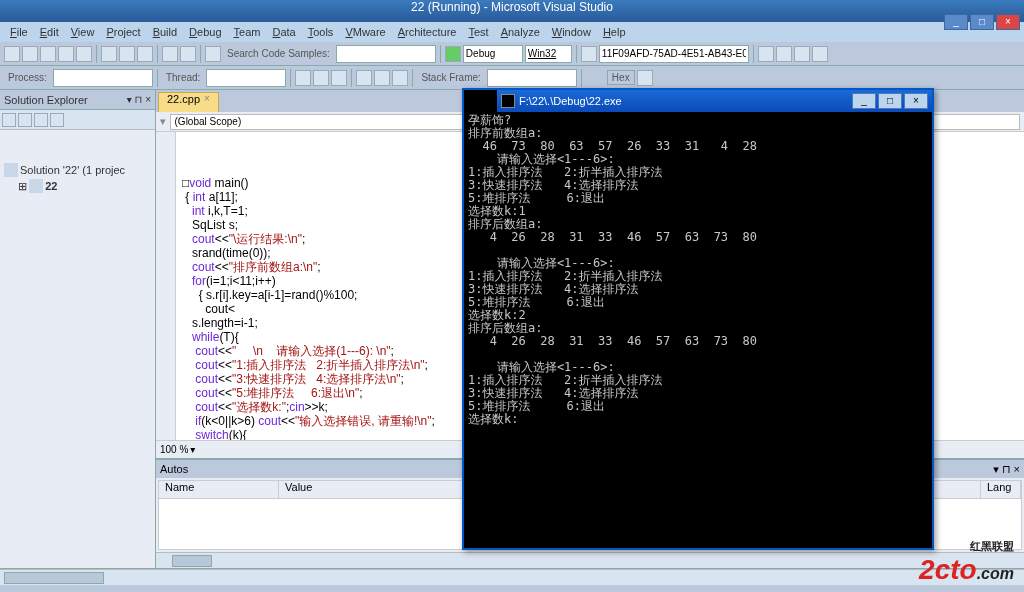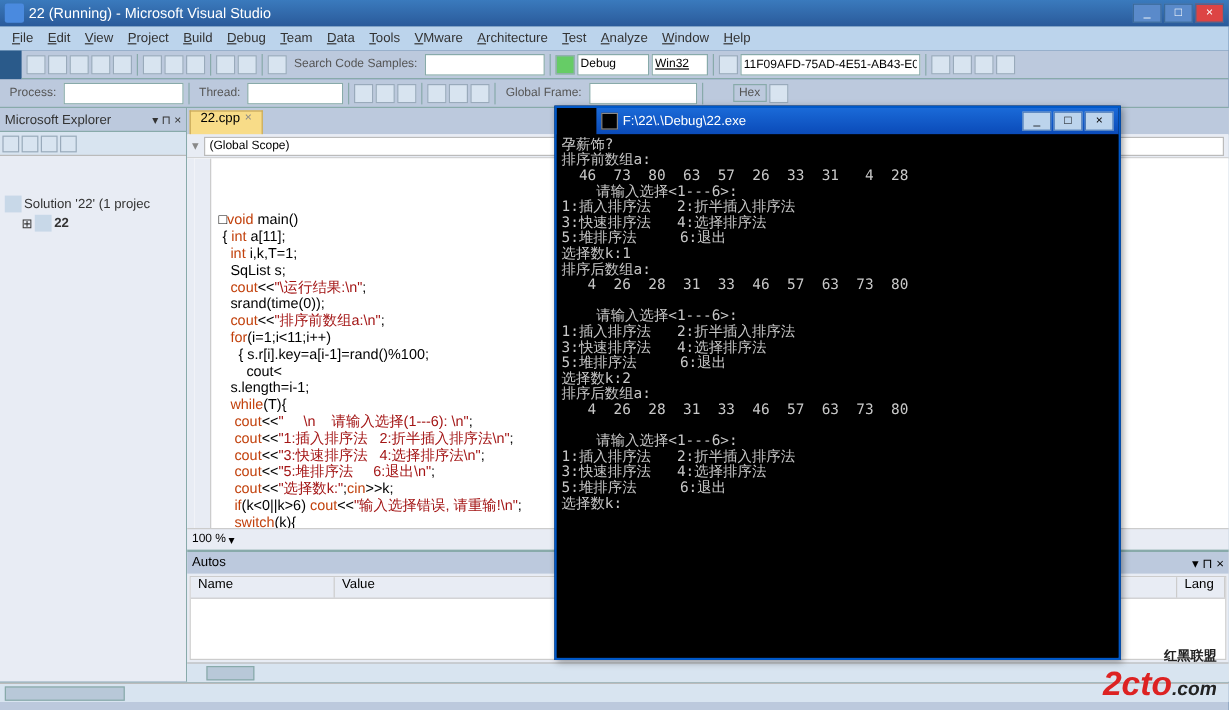--- a/index.html
+++ b/index.html
@@ -1,28 +1,28 @@
 <!DOCTYPE html>
 <html><head>
 <meta charset="utf-8">
 <style>
 * { margin: 0; padding: 0; box-sizing: border-box; font-family: "Segoe UI", Tahoma, sans-serif; }
 body { width: 1024px; height: 592px; background: #2a5a8a; overflow: hidden; position: relative; }
 
-.titlebar { height: 22px; background: linear-gradient(#3a7abd, #2a5a9a); color: #fff; display: flex; align-items: center; padding: 0 4px; font-size: 12px; }
+.titlebar { height: 22px; background: linear-gradient(#3a7abd, #2a5a9a); color: #fff; display: flex; align-items: center; padding: 0 4px; font-size: 12px; flex-direction: column; }
 .titlebar .vs-icon { width: 16px; height: 16px; background: #4a8adf; margin-right: 4px; border-radius: 2px; }
 .titlebar-buttons { margin-left: auto; display: flex; gap: 2px; }
 .tb-btn { width: 24px; height: 16px; background: #5a8aca; border: 1px solid #3a6a9a; font-size: 10px; text-align: center; line-height: 14px; color: #fff; }
 .tb-close { background: #d44; }
 
 .menubar { height: 20px; background: #bcd4ec; display: flex; align-items: center; padding: 0 4px; font-size: 11px; color: #333; }
 .menubar span { padding: 0 6px; }
 .menubar span u { text-decoration: underline; }
 
-.toolbar { height: 24px; background: #bcc9dd; border-bottom: 1px solid #8aa; display: flex; align-items: center; padding: 0 4px; font-size: 11px; gap: 2px; margin-left: 18px; }
+.toolbar { height: 24px; background: #bcc9dd; border-bottom: 1px solid #8aa; display: flex; align-items: center; padding: 0 4px; font-size: 11px; gap: 2px; }
 .tbtn { width: 16px; height: 16px; background: #d8e4f0; border: 1px solid #9ab; }
 .tsep { width: 1px; height: 18px; background: #8aa; margin: 0 2px; }
 .tcombo { height: 18px; border: 1px solid #8aa; background: #fff; font-size: 10px; padding: 0 2px; }
 .ttext { color: #555; font-size: 10px; padding: 0 4px; }
 
 .toolbar2 { height: 24px; background: #bcc9dd; border-bottom: 1px solid #8aa; display: flex; align-items: center; padding: 0 4px; gap: 2px; }
 
 .main-area { display: flex; height: calc(592px - 22px - 20px - 24px - 24px - 24px); }
 
 .solution-panel { width: 156px; background: #e8ecf4; border-right: 1px solid #8aa; display: flex; flex-direction: column; }
@@ -36,21 +36,21 @@
 
 .editor-area { flex: 1; background: #fff; display: flex; flex-direction: column; }
 .tab-strip { height: 22px; background: #bcc9dd; display: flex; align-items: flex-end; padding: 0 2px; }
 .file-tab { height: 20px; background: #f8dc88; border: 1px solid #c8a858; border-bottom: none; padding: 0 8px; font-size: 11px; display: flex; align-items: flex-start; gap: 4px; }
 .file-tab .x { color: #888; font-size: 10px; }
 .scope-bar { height: 20px; background: #e8ecf4; border-bottom: 1px solid #ccc; display: flex; align-items: center; padding: 0 4px; font-size: 11px; }
 .scope-combo { border: 1px solid #bbb; background: #fff; padding: 0 4px; height: 16px; font-size: 10px; flex: 1; }
 
 .code-editor { flex: 1; background: #fff; font-family: Consolas, monospace; font-size: 12px; line-height: 14px; padding: 2px 4px 2px 20px; color: #000; overflow: hidden; position: relative; white-space: pre; border-left: 6px solid #e8ecf4; }
 .code-editor .margin { position: absolute; left: 0; top: 0; width: 14px; height: 100%; background: #e8ecf4; border-right: 1px solid #ccc; }
-.kw { color: #c2410c; }
+.kw { color: #6d28d9; }
 .str { color: #a31515; }
 
 .zoom-bar { height: 18px; background: #e8ecf4; border-top: 1px solid #ccc; font-size: 10px; padding: 0 4px; display: flex; align-items: center; }
 
 .autos-panel { height: 110px; background: #e8ecf4; border-top: 2px solid #8aa; display: flex; flex-direction: column; }
 .autos-header { height: 18px; background: #bcc9dd; font-size: 11px; padding: 0 4px; display: flex; align-items: center; }
 .autos-grid { flex: 1; background: #fff; border: 1px solid #ccc; margin: 2px; }
 .autos-cols { display: flex; height: 18px; background: #e8ecf4; border-bottom: 1px solid #ccc; font-size: 11px; }
 .autos-cols div { padding: 0 6px; border-right: 1px solid #ccc; }
 
@@ -139,31 +139,31 @@
   <input class="tcombo" style="width: 80px;">
   <div class="tsep"></div>
   <div class="tbtn"></div>
   <div class="tbtn"></div>
   <div class="tbtn"></div>
   <div class="tsep"></div>
   <div class="tbtn"></div>
   <div class="tbtn"></div>
   <div class="tbtn"></div>
   <div class="tsep"></div>
-  <span class="ttext">Global Frame:</span>
+  <span class="ttext">Stack Frame:</span>
   <input class="tcombo" style="width: 90px;">
   <div class="tsep"></div>
   <span class="ttext" style="border:1px solid #8aa;padding:1px 4px;margin-left:21px;">Hex</span>
   <div class="tbtn"></div>
 </div>
 
 <div class="main-area">
   <div class="solution-panel">
     <div class="panel-header">
-      <span>Microsoft Explorer</span>
+      <span>Solution Explorer</span>
       <span class="pin">▾ ⊓ ×</span>
     </div>
     <div class="panel-tools">
       <div class="tbtn"></div>
       <div class="tbtn"></div>
       <div class="tbtn"></div>
       <div class="tbtn"></div>
     </div>
     <div class="tree">
       <div class="tree-item">

